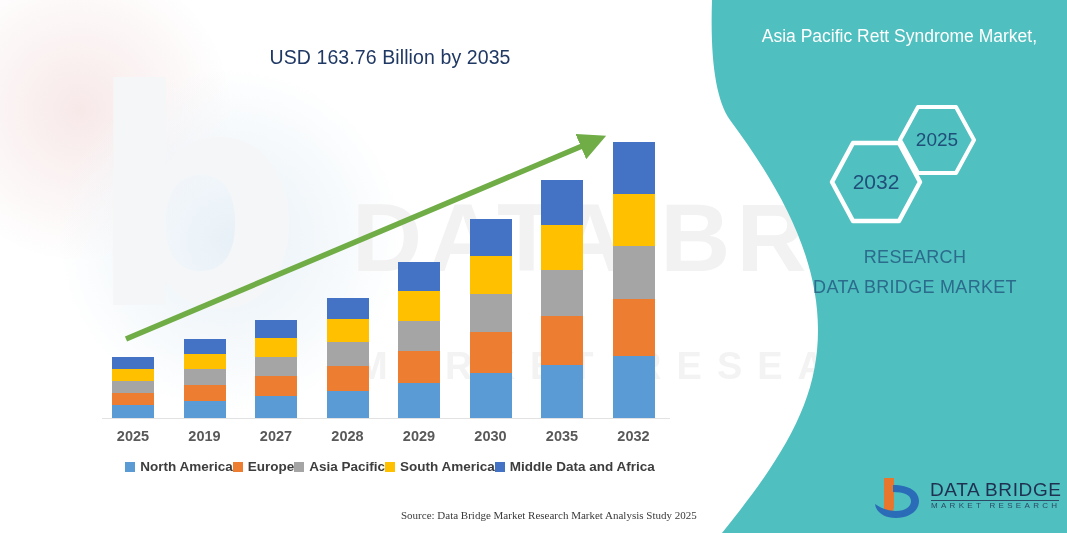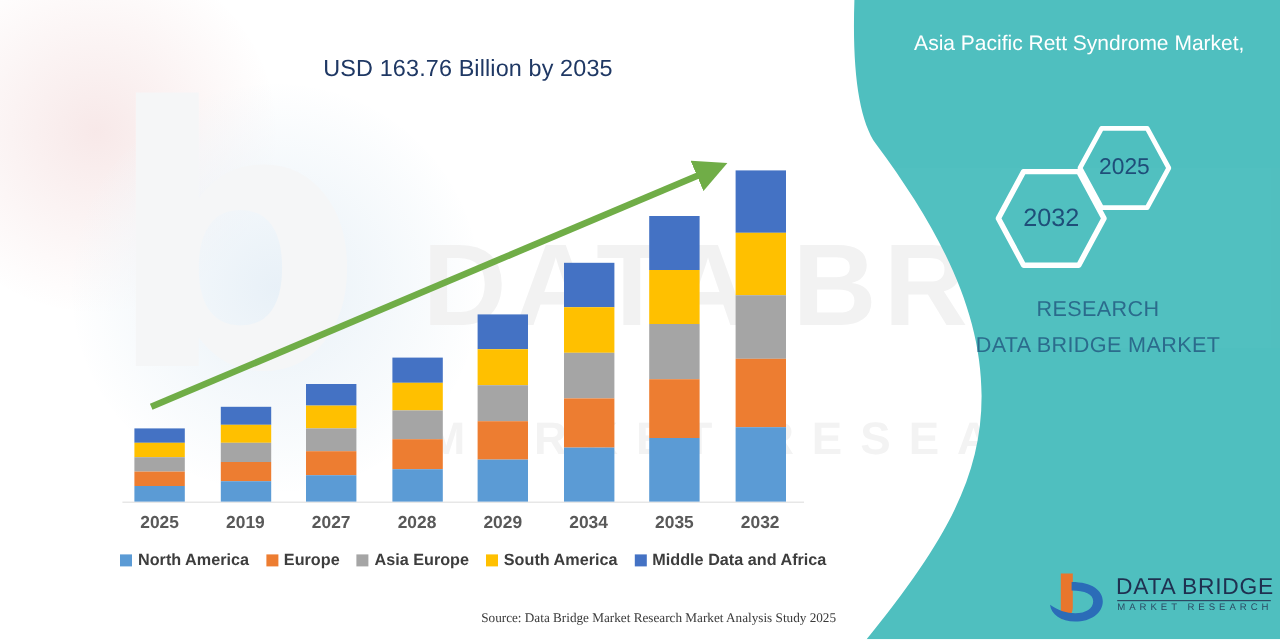--- a/index.html
+++ b/index.html
@@ -117,22 +117,22 @@
     pointer-events: none;
   }
 
   
   #legend {
     position: absolute;
     left: 100px;
     top: 459px;
     width: 580px;
     display: flex;
+    justify-content: center;
     align-items: center;
-    gap: 14px;
   }
   .legend-item {
     display: flex;
     align-items: center;
     gap: 5px;
     font-size: 13.5px;
     font-weight: bold;
     color: #3d3d3d;
     white-space: nowrap;
   }
@@ -311,21 +311,21 @@
           <div class="seg" title="South America 2032" style="background: rgb(255, 192, 0); height: 52px;"></div>
           <div class="seg" title="Middle East and Africa 2032" style="background: rgb(68, 114, 196); height: 52px;"></div>
         </div>
       </div>
     <div id="xlabels">
         <div class="xlabel" style="left: 97px;">2025</div>
         <div class="xlabel" style="left: 168.5px;">2019</div>
         <div class="xlabel" style="left: 240px;">2027</div>
         <div class="xlabel" style="left: 311.5px;">2028</div>
         <div class="xlabel" style="left: 383px;">2029</div>
-        <div class="xlabel" style="left: 454.5px;">2034</div>
+        <div class="xlabel" style="left: 454.5px;">2030</div>
         <div class="xlabel" style="left: 526px;">2035</div>
         <div class="xlabel" style="left: 597.5px;">2032</div>
       </div>
     <svg id="growth-arrow" viewBox="0 0 710 533">
       <defs>
         <marker id="ah" markerWidth="5" markerHeight="5" refX="2.6" refY="2.5" orient="auto">
           <path d="M0,0 L5,2.5 L0,5 z" fill="#70AD47"></path>
         </marker>
       </defs>
       <line id="arrow-line" x1="126" y1="339" x2="594" y2="141" stroke="#70AD47" stroke-width="5.5" marker-end="url(#ah)"></line>
@@ -336,21 +336,21 @@
       <div class="legend-item">
         <span class="legend-swatch" style="background: rgb(91, 155, 213);"></span>
         <span>North America</span>
       </div>
       <div class="legend-item">
         <span class="legend-swatch" style="background: rgb(237, 125, 49);"></span>
         <span>Europe</span>
       </div>
       <div class="legend-item">
         <span class="legend-swatch" style="background: rgb(165, 165, 165);"></span>
-        <span>Asia Europe</span>
+        <span>Asia Pacific</span>
       </div>
       <div class="legend-item">
         <span class="legend-swatch" style="background: rgb(255, 192, 0);"></span>
         <span>South America</span>
       </div>
       <div class="legend-item">
         <span class="legend-swatch" style="background: rgb(68, 114, 196);"></span>
         <span>Middle Data and Africa</span>
       </div>
     </div>

